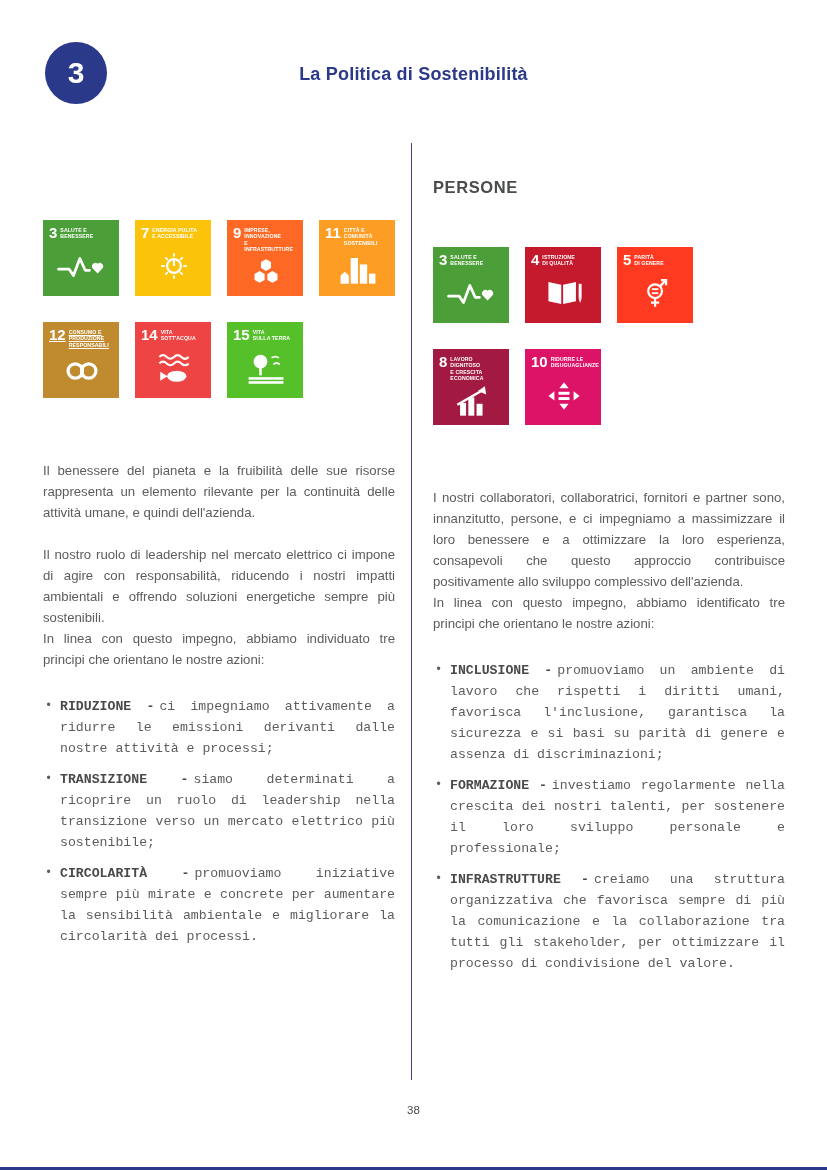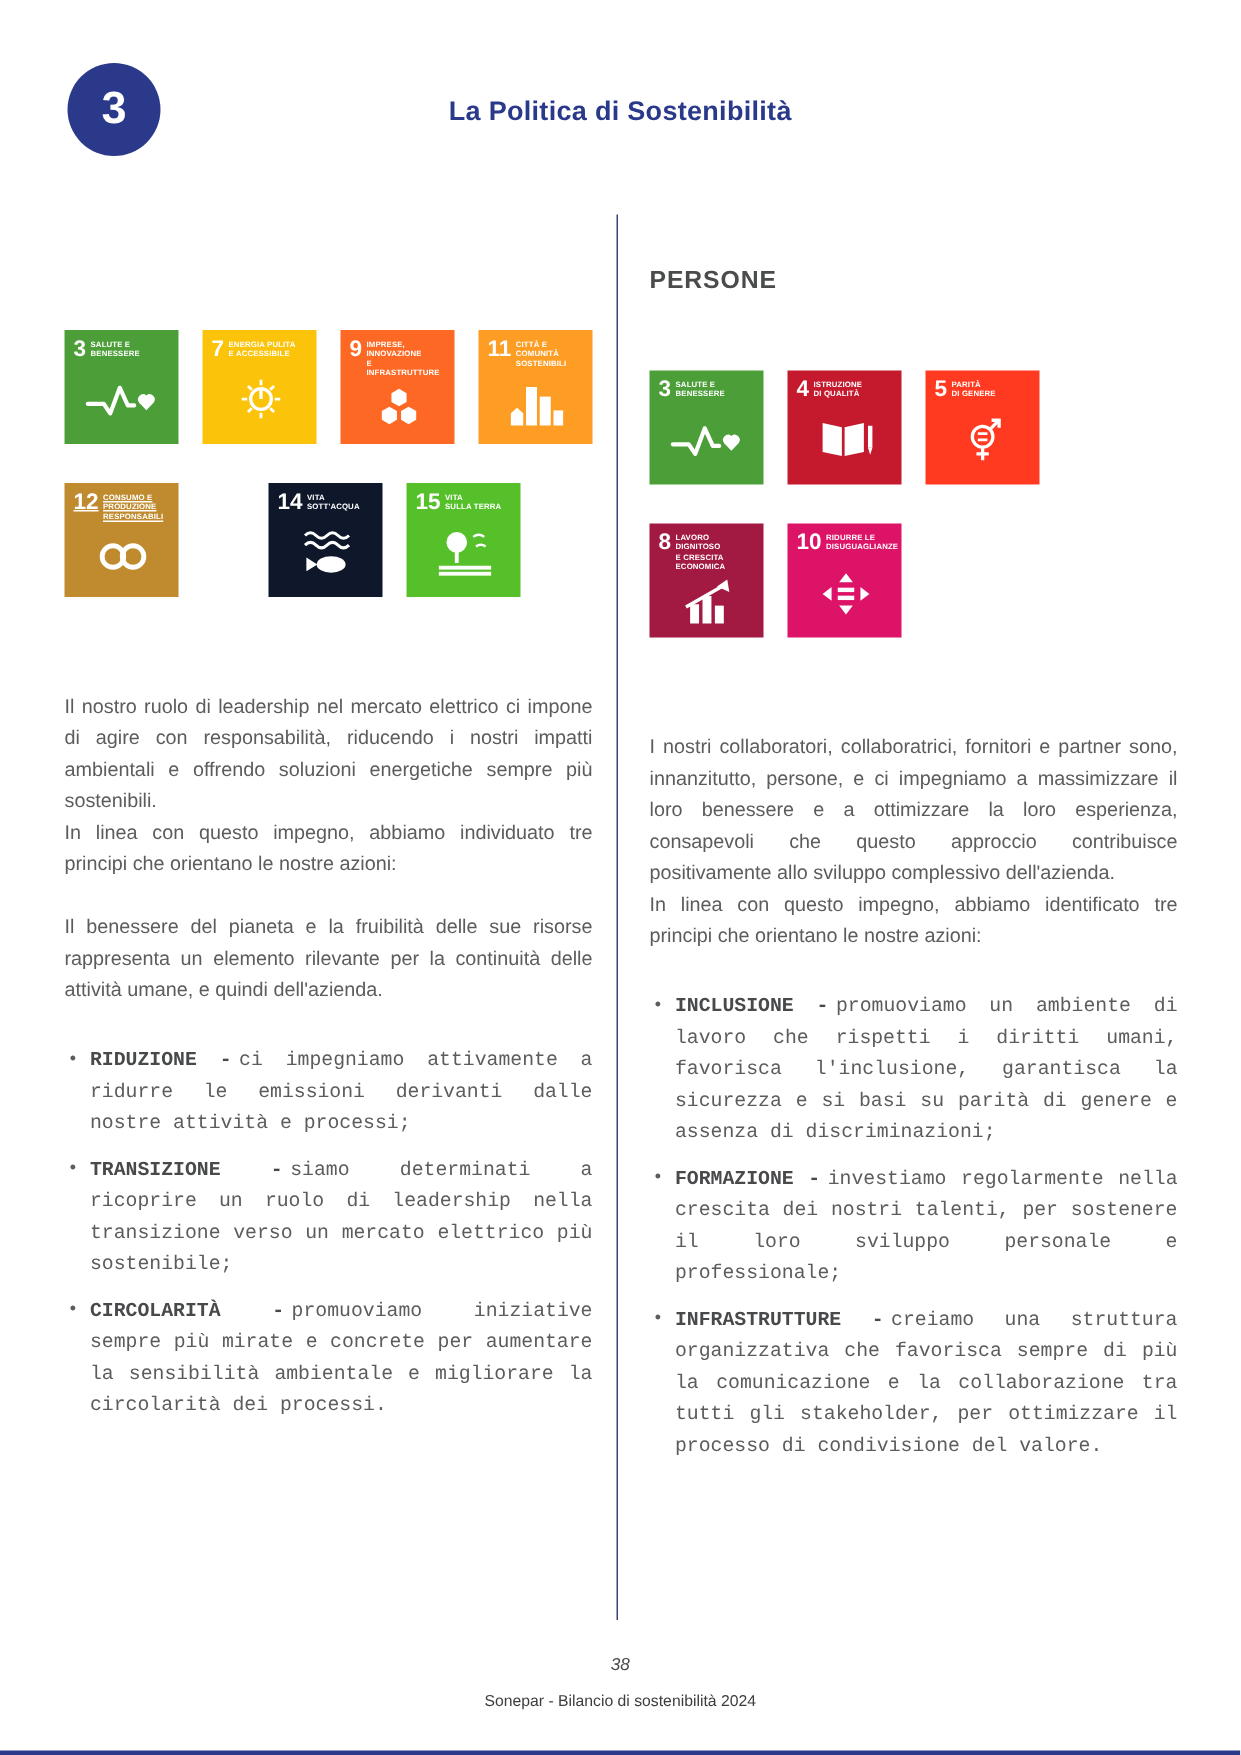--- a/index.html
+++ b/index.html
@@ -54,21 +54,21 @@
     position:relative; padding-left:17px; margin-bottom:10px;
     color:#5b5c5e; font-size:13.2px; line-height:21px; text-align:justify;
   }
   .bullets li::before {
     content:"•"; position:absolute; left:2px; top:0; color:#5b5c5e; font-size:12px;
   }
   .bullet-term { font-weight:bold; color:#48494b; margin-right:5px; }
 
   .page-number {
     position:absolute; left:0; right:0; top:1104px; text-align:center;
-    color:#4a4a4a; font-size:11.5px;font-style:italic;
+    color:#4a4a4a; font-size:11.5px;
   }
   .footer-line {
     position:absolute; left:0; right:0; top:1128px; text-align:center;
     color:#3d3d3d; font-size:10.5px;
   }
 </style>
 </head>
 <body>
 
 <div class="page">
@@ -166,21 +166,21 @@
           </div>
           <div class="sdg-icon">
             <svg width="46" height="32" viewBox="0 0 48 32">
               <circle cx="17" cy="16" r="7.5" fill="none" stroke="#fff" stroke-width="3.4"></circle>
               <circle cx="31" cy="16" r="7.5" fill="none" stroke="#fff" stroke-width="3.4"></circle>
             </svg>
           </div>
         </div>
 
 
-        <div class="sdg-tile" style="background-color: #0f172a; margin-left: 44px;">
+        <div class="sdg-tile" style="background-color: #ef4444;">
           <div class="sdg-head">
             <span class="sdg-num">14</span>
             <span class="sdg-label">VITA
 SOTT'ACQUA</span>
           </div>
           <div class="sdg-icon">
             <svg width="44" height="36" viewBox="0 0 48 36">
               <path d="M8 6 q4 -4 8 0 t8 0 t8 0 t8 0" fill="none" stroke="#fff" stroke-width="2.2"></path>
               <path d="M8 13 q4 -4 8 0 t8 0 t8 0 t8 0" fill="none" stroke="#fff" stroke-width="2.2"></path>
               <ellipse cx="27" cy="27" rx="10.5" ry="6" fill="#fff"></ellipse>
@@ -204,23 +204,23 @@
               <rect x="5" y="28" width="38" height="2.8" fill="#fff"></rect>
               <rect x="5" y="32.4" width="38" height="2.8" fill="#fff"></rect>
             </svg>
           </div>
         </div>
 
       </div>
     </div>
 
     <div class="col-body">
+      <p>Il benessere del pianeta e la fruibilità delle sue risorse rappresenta un elemento rilevante per la continuità delle attività umane, e quindi dell'azienda.</p>
       <p>Il nostro ruolo di leadership nel mercato elettrico ci impone di agire con responsabilità, riducendo i nostri impatti ambientali e offrendo soluzioni energetiche sempre più sostenibili.
 In linea con questo impegno, abbiamo individuato tre principi che orientano le nostre azioni:</p>
-      <p>Il benessere del pianeta e la fruibilità delle sue risorse rappresenta un elemento rilevante per la continuità delle attività umane, e quindi dell'azienda.</p>
       <ul class="bullets">
         <li>
           <span class="bullet-term">RIDUZIONE -</span><span>ci impegniamo attivamente a ridurre le emissioni derivanti dalle nostre attività e processi;</span>
         </li>
         <li>
           <span class="bullet-term">TRANSIZIONE -</span><span>siamo determinati a ricoprire un ruolo di leadership nella transizione verso un mercato elettrico più sostenibile;</span>
         </li>
         <li>
           <span class="bullet-term">CIRCOLARITÀ -</span><span>promuoviamo iniziative sempre più mirate e concrete per aumentare la sensibilità ambientale e migliorare la circolarità dei processi.</span>
         </li>
@@ -336,16 +336,15 @@
           <span class="bullet-term">FORMAZIONE -</span><span>investiamo regolarmente nella crescita dei nostri talenti, per sostenere il loro sviluppo personale e professionale;</span>
         </li>
         <li>
           <span class="bullet-term">INFRASTRUTTURE -</span><span>creiamo una struttura organizzativa che favorisca sempre di più la comunicazione e la collaborazione tra tutti gli stakeholder, per ottimizzare il processo di condivisione del valore.</span>
         </li>
       </ul>
     </div>
   </div>
 
   <div class="page-number">38</div>
-  <div class="footer-line">Sonepar - Bilancio di sostenibilità 2024</div>
   <div class="bottom-rule"></div>
 
 </div>
 
 </body></html>

